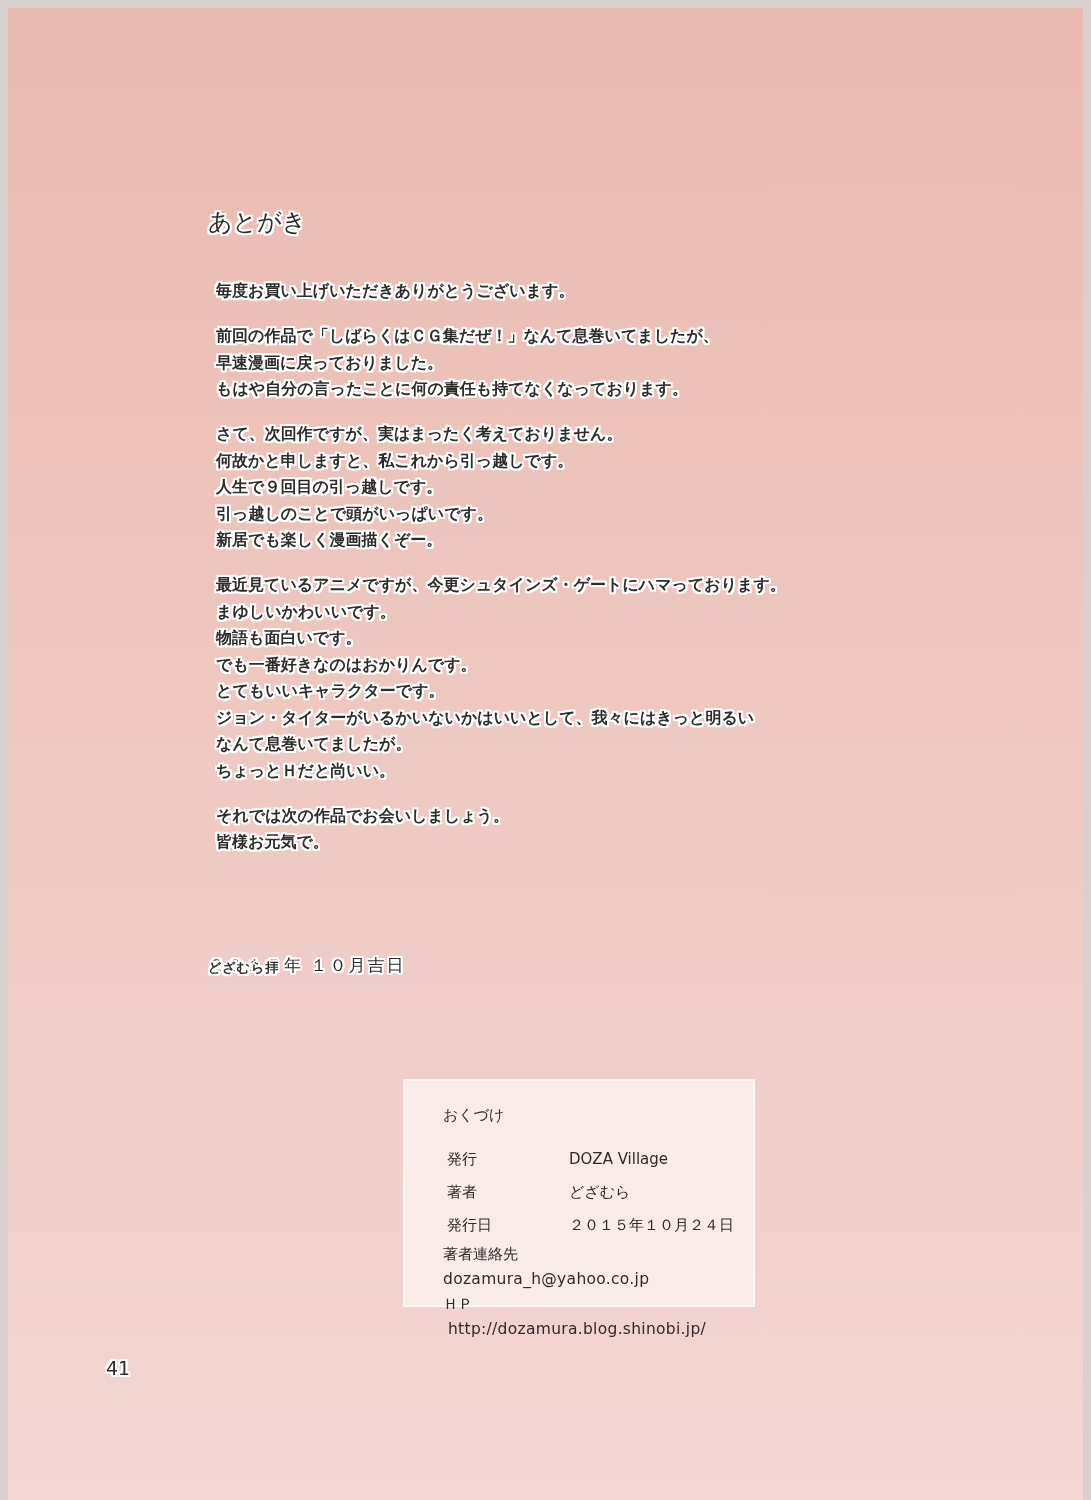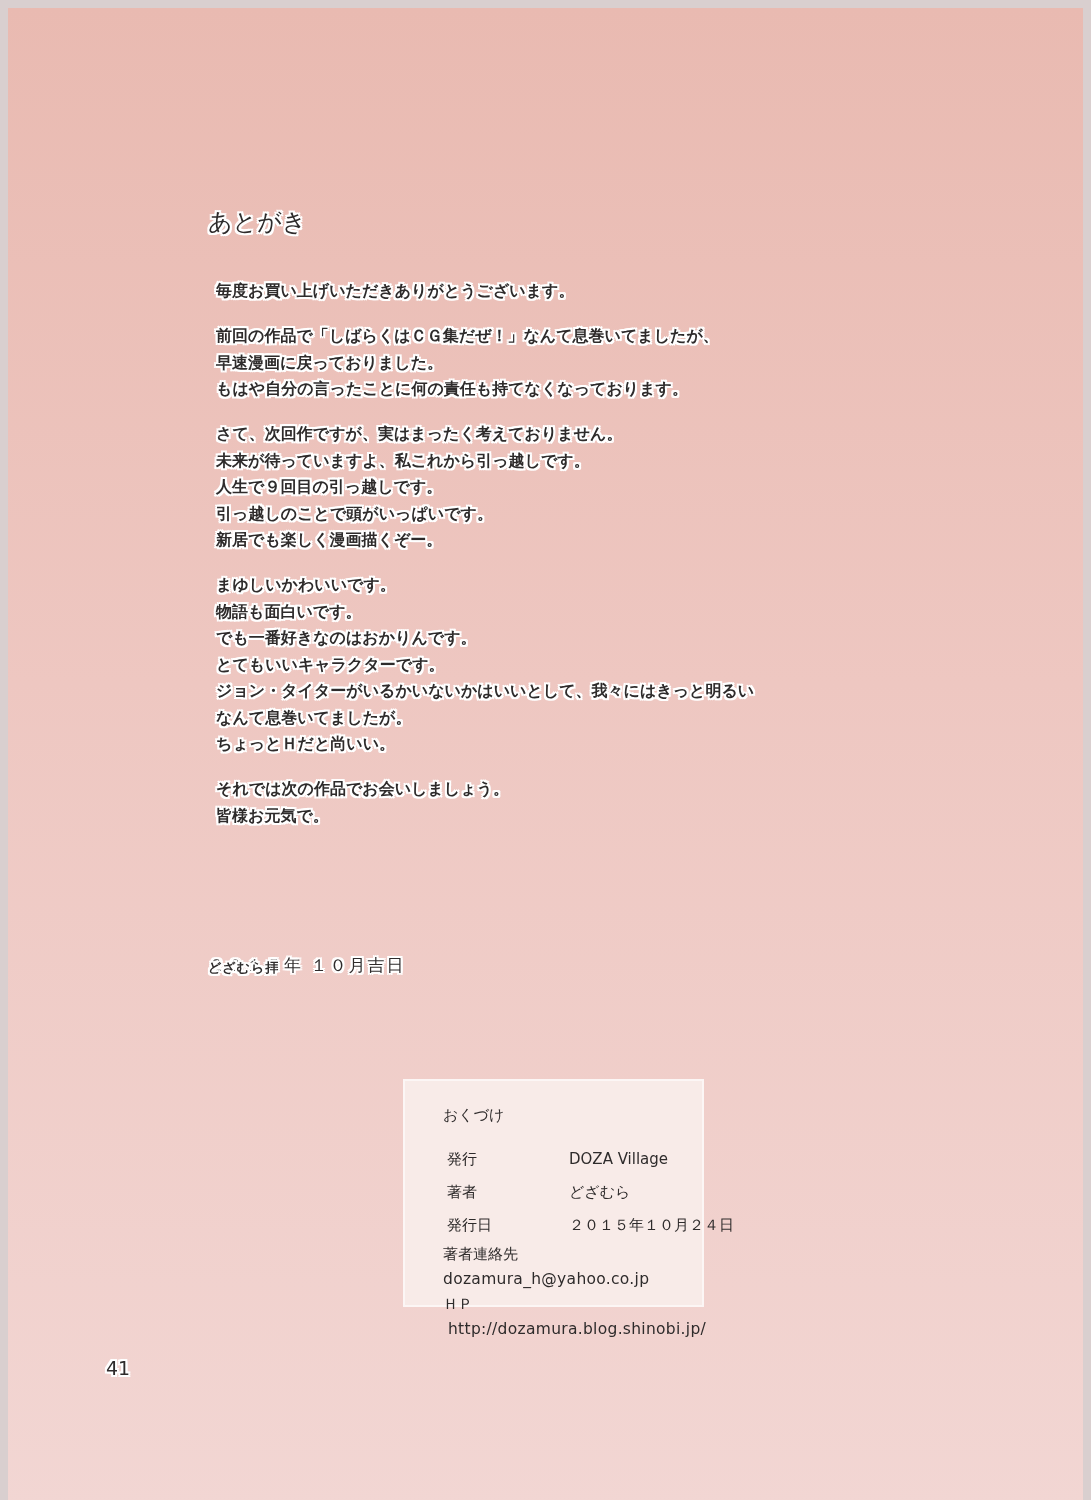--- a/index.html
+++ b/index.html
@@ -65,21 +65,21 @@
     left:196px; top:944px;
     font-size:13px;
     line-height:23px;
     letter-spacing:1px;
     white-space:nowrap;
     font-weight:bold;
   }
   .colophon{
     position:absolute;
     left:391px; top:1067px;
-    width:301px; height:228px;
+    width:352px; height:228px;
     background:var(--box-background,#f8ebe8);
     border:2px solid rgba(255,255,255,0.55);
     padding:20px 14px 0 34px;
     font-size:15px;
     line-height:21px;
   }
   .colophon-title{margin-bottom:19px;white-space:nowrap;}
   .colophon-row{display:flex;white-space:nowrap;gap:44px;}
   .colophon-row .lbl{flex:0 0 70px;}
   .colophon-contact-label{white-space:nowrap;}
@@ -107,26 +107,27 @@
     <div class="para">
       <div class="line outlined">毎度お買い上げいただきありがとうございます。</div>
     </div>
     <div class="para">
       <div class="line outlined">前回の作品で「しばらくはＣＧ集だぜ！」なんて息巻いてましたが、</div>
       <div class="line outlined">早速漫画に戻っておりました。</div>
       <div class="line outlined">もはや自分の言ったことに何の責任も持てなくなっております。</div>
     </div>
     <div class="para">
       <div class="line outlined">さて、次回作ですが、実はまったく考えておりません。</div>
-      <div class="line outlined">未来が待っていますよ、私これから引っ越しです。</div>
+      <div class="line outlined">何故かと申しますと、私これから引っ越しです。</div>
       <div class="line outlined">人生で９回目の引っ越しです。</div>
       <div class="line outlined">引っ越しのことで頭がいっぱいです。</div>
       <div class="line outlined">新居でも楽しく漫画描くぞー。</div>
     </div>
     <div class="para">
+      <div class="line outlined">最近見ているアニメですが、今更シュタインズ・ゲートにハマっております。</div>
       <div class="line outlined">まゆしいかわいいです。</div>
       <div class="line outlined">物語も面白いです。</div>
       <div class="line outlined">でも一番好きなのはおかりんです。</div>
       <div class="line outlined">とてもいいキャラクターです。</div>
       <div class="line outlined">ジョン・タイターがいるかいないかはいいとして、我々にはきっと明るい</div>
       <div class="line outlined">なんて息巻いてましたが。</div>
       <div class="line outlined">ちょっとＨだと尚いい。</div>
     </div>
     <div class="para">
       <div class="line outlined">それでは次の作品でお会いしましょう。</div>

